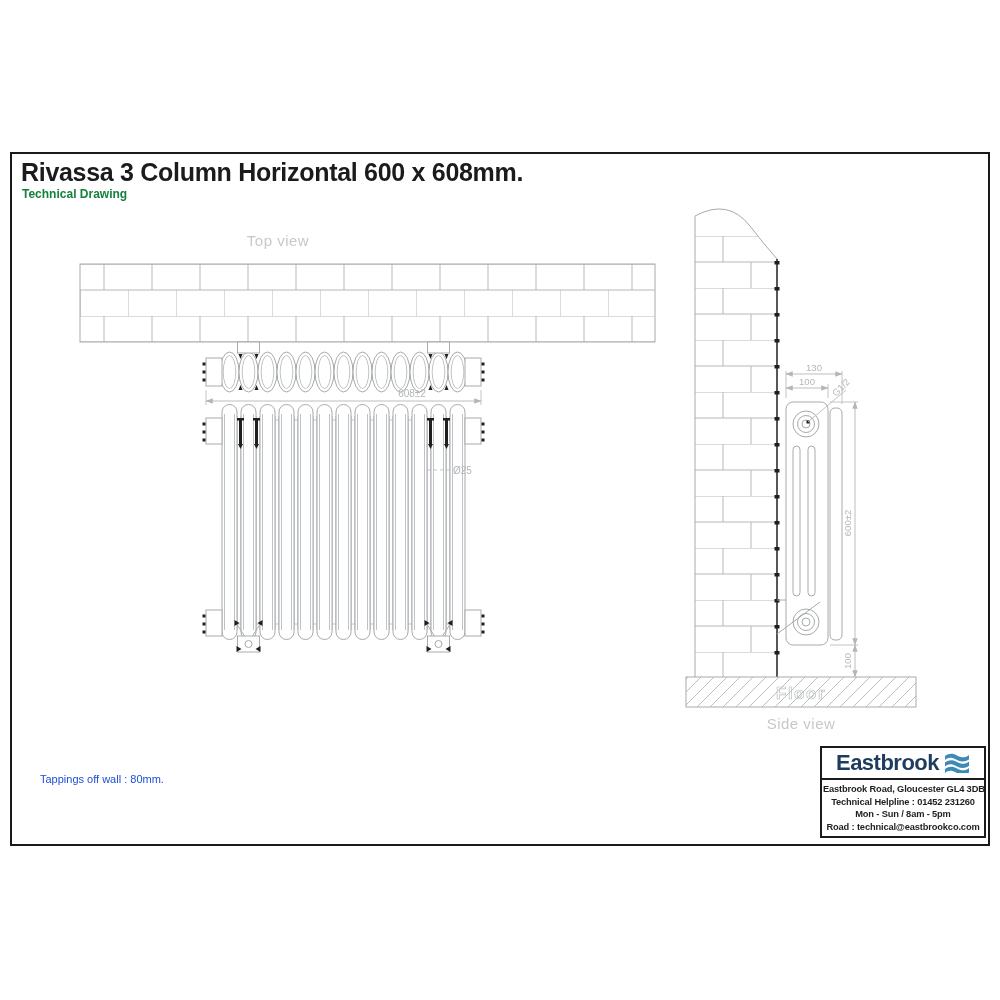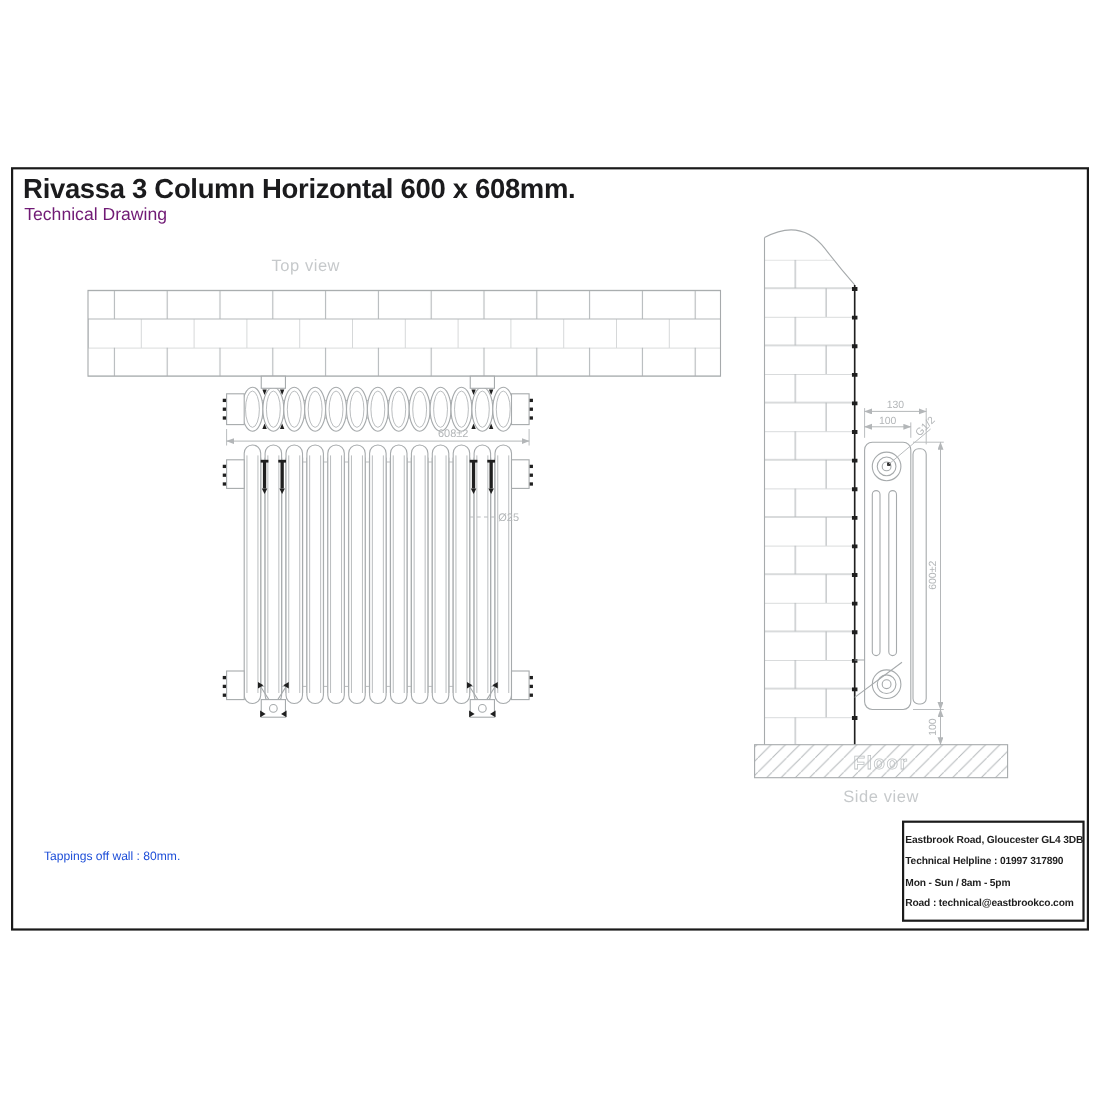--- a/index.html
+++ b/index.html
@@ -4,22 +4,22 @@
 <style>
   html,body { margin:0; padding:0; background:#ffffff; }
   #stage {
     position:relative; width:1000px; height:1000px; background:#ffffff;
     font-family:"Liberation Sans", sans-serif; overflow:hidden;
   }
   .frame { position:absolute; left:10px; top:152px; width:976px; height:690px;
            border:2px solid #1a1a1a; }
   .title { position:absolute; left:21px; top:158px; font-size:25px; font-weight:bold;
            color:#1b1b1d; letter-spacing:-0.3px; white-space:nowrap; }
-  .subtitle { position:absolute; left:22px; top:187px; font-size:16px; font-weight:normal;
-              color:#701a75; }
+  .subtitle { position:absolute; left:22px; top:187px; font-size:12px; font-weight:bold;
+              color:#15803d; }
   .note { position:absolute; left:40px; top:773px; font-size:11px; color:#1d4ed8; }
 
   svg.draw { position:absolute; left:0; top:0; }
   .ln   { stroke:#a6aaac; fill:none; stroke-width:1; }
   .lnw  { stroke:#a6aaac; fill:#ffffff; stroke-width:1; }
   .thin { stroke:#b9bcbe; fill:none; stroke-width:0.9; }
   .dash { stroke:#b9bcbe; fill:none; stroke-width:0.9; stroke-dasharray:3.5 3; }
   .blk  { fill:#1f1f1f; stroke:none; }
   .dimln{ stroke:#b3b6b8; fill:none; stroke-width:0.9; }
   text.dim { font:10px "Liberation Sans", sans-serif; fill:#b3b6b8; }
@@ -28,21 +28,21 @@
   text.floorlbl { font:bold 17px "Liberation Sans", sans-serif; fill:none;
                   stroke:#bcc0c2; stroke-width:0.7; letter-spacing:1.5px; }
 
   .brandbox { position:absolute; left:820px; top:746px; width:166px; height:92px;
               border:2px solid #1b1b1b; background:#fff; display:flex; flex-direction:column; box-sizing:border-box;}
   .brandlogo { height:30px; border-bottom:2px solid #1b1b1b; display:flex;
                align-items:center; justify-content:center; gap:5px; }
   .brandname { font-weight:bold; font-size:22px; color:#1e3c5e; letter-spacing:-0.5px; }
   .brandrows { flex:1; display:flex; flex-direction:column; justify-content:space-evenly;
                padding:1px 1px; }
-  .brandrow { font-size:9.3px; font-weight:bold; color:#1f1f1f; text-align:left;
+  .brandrow { font-size:9.3px; font-weight:bold; color:#1f1f1f; text-align:center;
               white-space:nowrap; letter-spacing:-0.15px; }
 </style>
 </head>
 <body>
 
 <div id="stage">
 
   <div class="frame"></div>
 
   <div class="title">Rivassa 3 Column Horizontal 600 x 608mm.</div>
@@ -271,21 +271,29 @@
 
       <rect x="686" y="677" width="230" height="30" fill="url(#hatch)" stroke="#a6aaac"></rect>
       <text class="floorlbl" x="801" y="699" text-anchor="middle">Floor</text>
       <text class="lbl" x="801" y="729" text-anchor="middle">Side view</text>
     </g>
   </svg>
 
   <div class="note">Tappings off wall : 80mm.</div>
 
   <div class="brandbox">
+    <div class="brandlogo">
+      <span class="brandname">Eastbrook</span>
+      <svg width="26" height="20" viewBox="0 0 26 20">
+        <path d="M1 3 C5 0 9 0 13 2.5 C17 5 22 5 25 2 L25 6.5 C21 9 16 9 12 6.5 C8 4 4 4 1 7 Z" fill="#3d8ab5"></path>
+        <path d="M1 9.5 C5 6.5 9 6.5 13 9 C17 11.5 22 11.5 25 8.5 L25 13 C21 15.5 16 15.5 12 13 C8 10.5 4 10.5 1 13.5 Z" fill="#3d8ab5"></path>
+        <path d="M1 16 C5 13 9 13 13 15.5 C17 18 22 18 25 15 L25 19.5 C21 22 16 22 12 19.5 C8 17 4 17 1 20 Z" fill="#3d8ab5"></path>
+      </svg>
+    </div>
     <div class="brandrows">
       <div class="brandrow">Eastbrook Road, Gloucester GL4 3DB</div>
-      <div class="brandrow">Technical Helpline : 01997 317890</div>
+      <div class="brandrow">Technical Helpline : 01452 231260</div>
       <div class="brandrow">Mon - Sun / 8am - 5pm</div>
       <div class="brandrow">Road : technical@eastbrookco.com</div>
     </div>
   </div>
 
 </div>
 
 </body></html>

